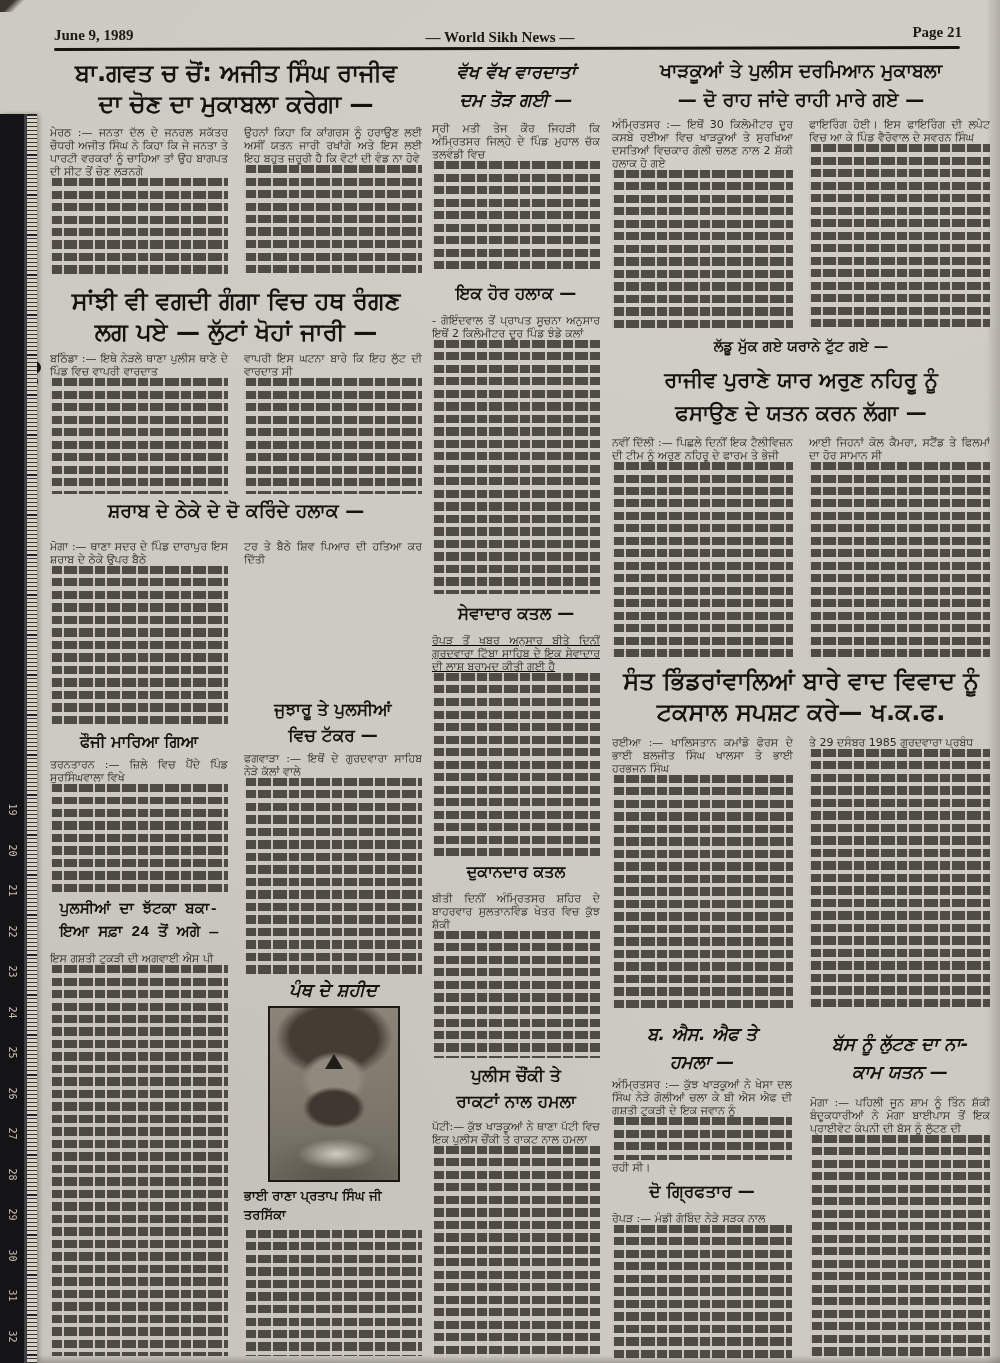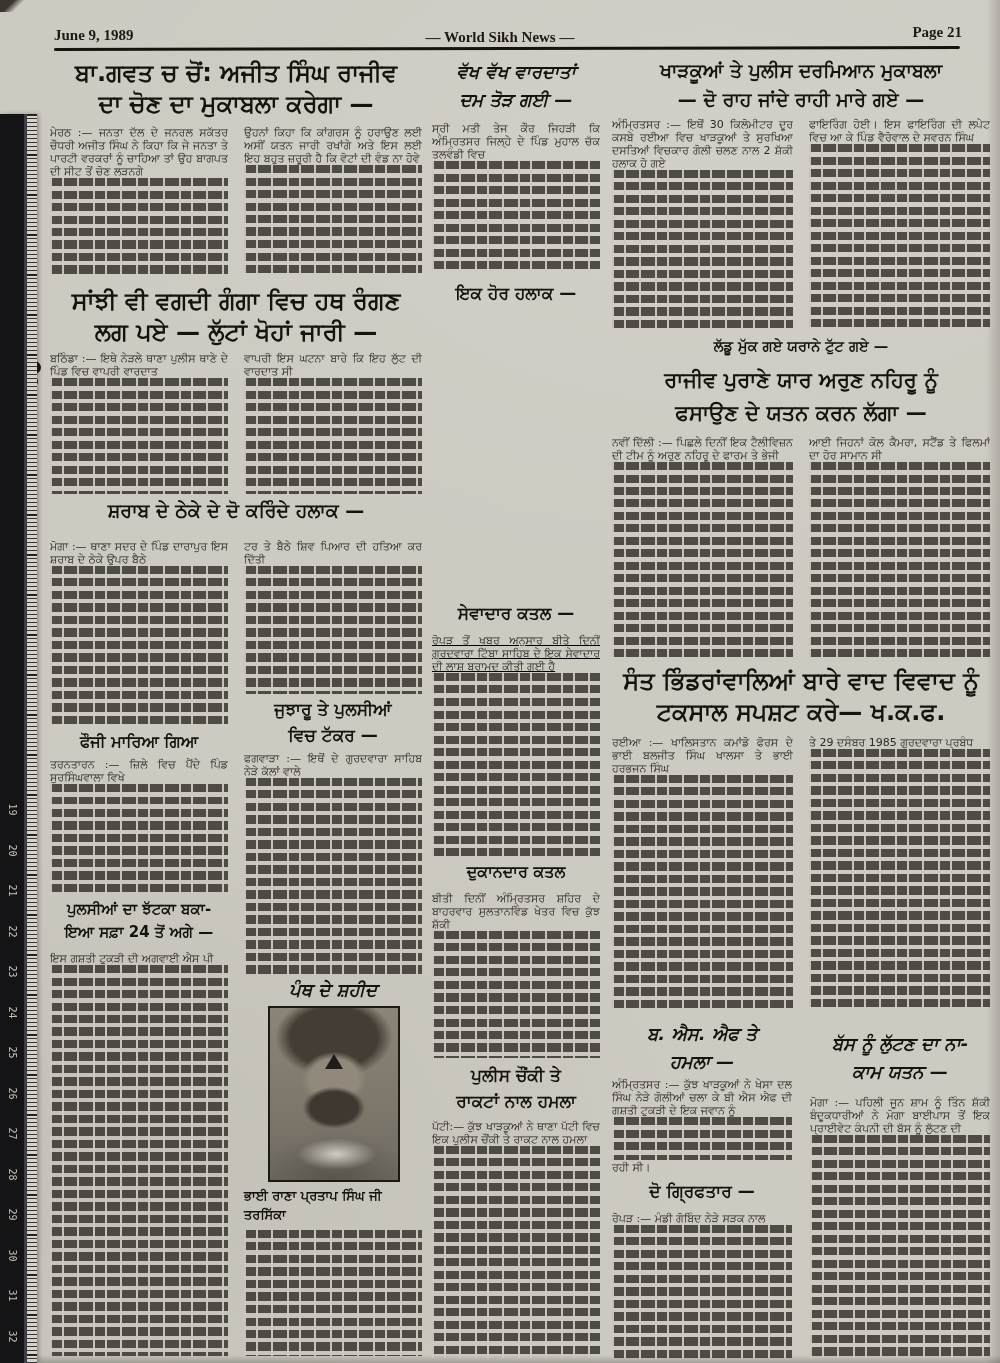--- a/index.html
+++ b/index.html
@@ -36,21 +36,21 @@
   
   .art{position:absolute;}
   .hl{font-family:"DejaVu Sans",sans-serif;font-weight:bold;color:#15130e;
     text-align:center;white-space:pre-line;margin:0;}
   .k21{font-size:21px;line-height:33px;}
   .k20{font-size:24px;line-height:31px;}
   .k19{font-size:19px;line-height:29px;}
   .k18{font-size:18px;line-height:28px;font-style:italic;}
   .k17{font-size:17px;line-height:26px;}
   .k16{font-size:16px;line-height:24px;}
-  .k15{font-size:15px;line-height:23px;}
+  .k15{font-size:15px;line-height:23px;font-family:Liberation Mono, monospace;}
   .k14{font-size:14.5px;line-height:20px;}
   .bwrap{display:flex;flex-direction:column;overflow:hidden;}
   .twocol{display:flex;gap:16px;overflow:hidden;}
   .bcol{flex:1;display:flex;flex-direction:column;overflow:hidden;}
   .lead{font-family:"DejaVu Sans",sans-serif;font-size:11px;line-height:13px;
     color:#2c2a24;text-align:justify;margin:0;overflow:hidden;flex:0 0 auto;}
   .tail{font-family:"DejaVu Sans",sans-serif;font-size:11px;line-height:13px;
     color:#2c2a24;margin:0;}
   .sim{flex:1 1 auto;min-height:0;
     background:
@@ -153,21 +153,21 @@
   </div>
   <div class="art" style="left:50px;top:898px;width:178px;">
     <h2 class="hl k15">ਪੁਲਸੀਆਂ ਦਾ ਝੱਟਕਾ ਬਕਾ-
 ਇਆ ਸਫ਼ਾ 24 ਤੋਂ ਅਗੇ —</h2>
   </div>
   <div class="art bwrap" style="left:50px;top:952px;width:178px;height:404px;">
     <p class="lead" style="max-height:39px">ਇਸ ਗਸ਼ਤੀ ਟੁਕੜੀ ਦੀ ਅਗਵਾਈ ਐਸ ਪੀ</p>
     <div class="sim"></div>
   </div>
 
-  <div class="art bwrap" style="left:244px;top:540px;width:178px;height:154px;">
+  <div class="art bwrap" style="left:244px;top:540px;width:178px;height:154px;align-items:center;">
     <p class="lead" style="max-height:39px">ਟਰ ਤੇ ਬੈਠੇ ਸ਼ਿਵ ਪਿਆਰ ਦੀ ਹਤਿਆ ਕਰ ਦਿੱਤੀ</p>
     <div class="sim"></div>
   </div>
   <div class="art" style="left:244px;top:696px;width:178px;">
     <h2 class="hl k17">ਜੁਝਾਰੂ ਤੇ ਪੁਲਸੀਆਂ
 ਵਿਚ ਟੱਕਰ —</h2>
   </div>
   <div class="art bwrap" style="left:244px;top:752px;width:178px;height:222px;">
     <p class="lead" style="max-height:39px">ਫਗਵਾੜਾ :— ਇਥੋਂ ਦੇ ਗੁਰਦਵਾਰਾ ਸਾਹਿਬ ਨੇੜੇ ਕੱਲਾਂ ਵਾਲੇ</p>
     <div class="sim"></div>
@@ -190,20 +190,24 @@
 ਦਮ ਤੋੜ ਗਈ —</h1>
   </div>
   <div class="art bwrap" style="left:432px;top:122px;width:168px;height:150px;">
     <p class="lead" style="max-height:52px">ਸ੍ਰੀ ਮਤੀ ਤੇਜ ਕੌਰ ਜਿਹੜੀ ਕਿ ਅੰਮ੍ਰਿਤਸਰ ਜਿਲ੍ਹੇ ਦੇ ਪਿੰਡ ਮੁਹਾਲ ਚੱਕ ਤਲਵੰਡੀ ਵਿਚ</p>
     <div class="sim"></div>
   </div>
 
   <div class="art" style="left:432px;top:280px;width:168px;">
     <h2 class="hl k17">ਇਕ ਹੋਰ ਹਲਾਕ —</h2>
   </div>
+  <div class="art bwrap" style="left:432px;top:314px;width:168px;height:280px;">
+    <p class="lead" style="max-height:52px">- ਗੋਇੰਦਵਾਲ ਤੋਂ ਪ੍ਰਾਪਤ ਸੂਚਨਾ ਅਨੁਸਾਰ ਇਥੋਂ 2 ਕਿਲੋਮੀਟਰ ਦੂਰ ਪਿੰਡ ਝੰਡੇ ਕਲਾਂ</p>
+    <div class="sim"></div>
+  </div>
 
   <div class="art" style="left:432px;top:600px;width:168px;">
     <h2 class="hl k17">ਸੇਵਾਦਾਰ ਕਤਲ —</h2>
   </div>
   <div class="art bwrap" style="left:432px;top:634px;width:168px;height:222px;text-decoration:underline;">
     <p class="lead" style="max-height:65px">ਰੋਪੜ ਤੋਂ ਖਬਰ ਅਨੁਸਾਰ ਬੀਤੇ ਦਿਨੀਂ ਗੁਰਦਵਾਰਾ ਟਿੱਬਾ ਸਾਹਿਬ ਦੇ ਇਕ ਸੇਵਾਦਾਰ ਦੀ ਲਾਸ਼ ਬਰਾਮਦ ਕੀਤੀ ਗਈ ਹੈ</p>
     <div class="sim"></div>
   </div>
 
   <div class="art" style="left:432px;top:860px;width:168px;">

